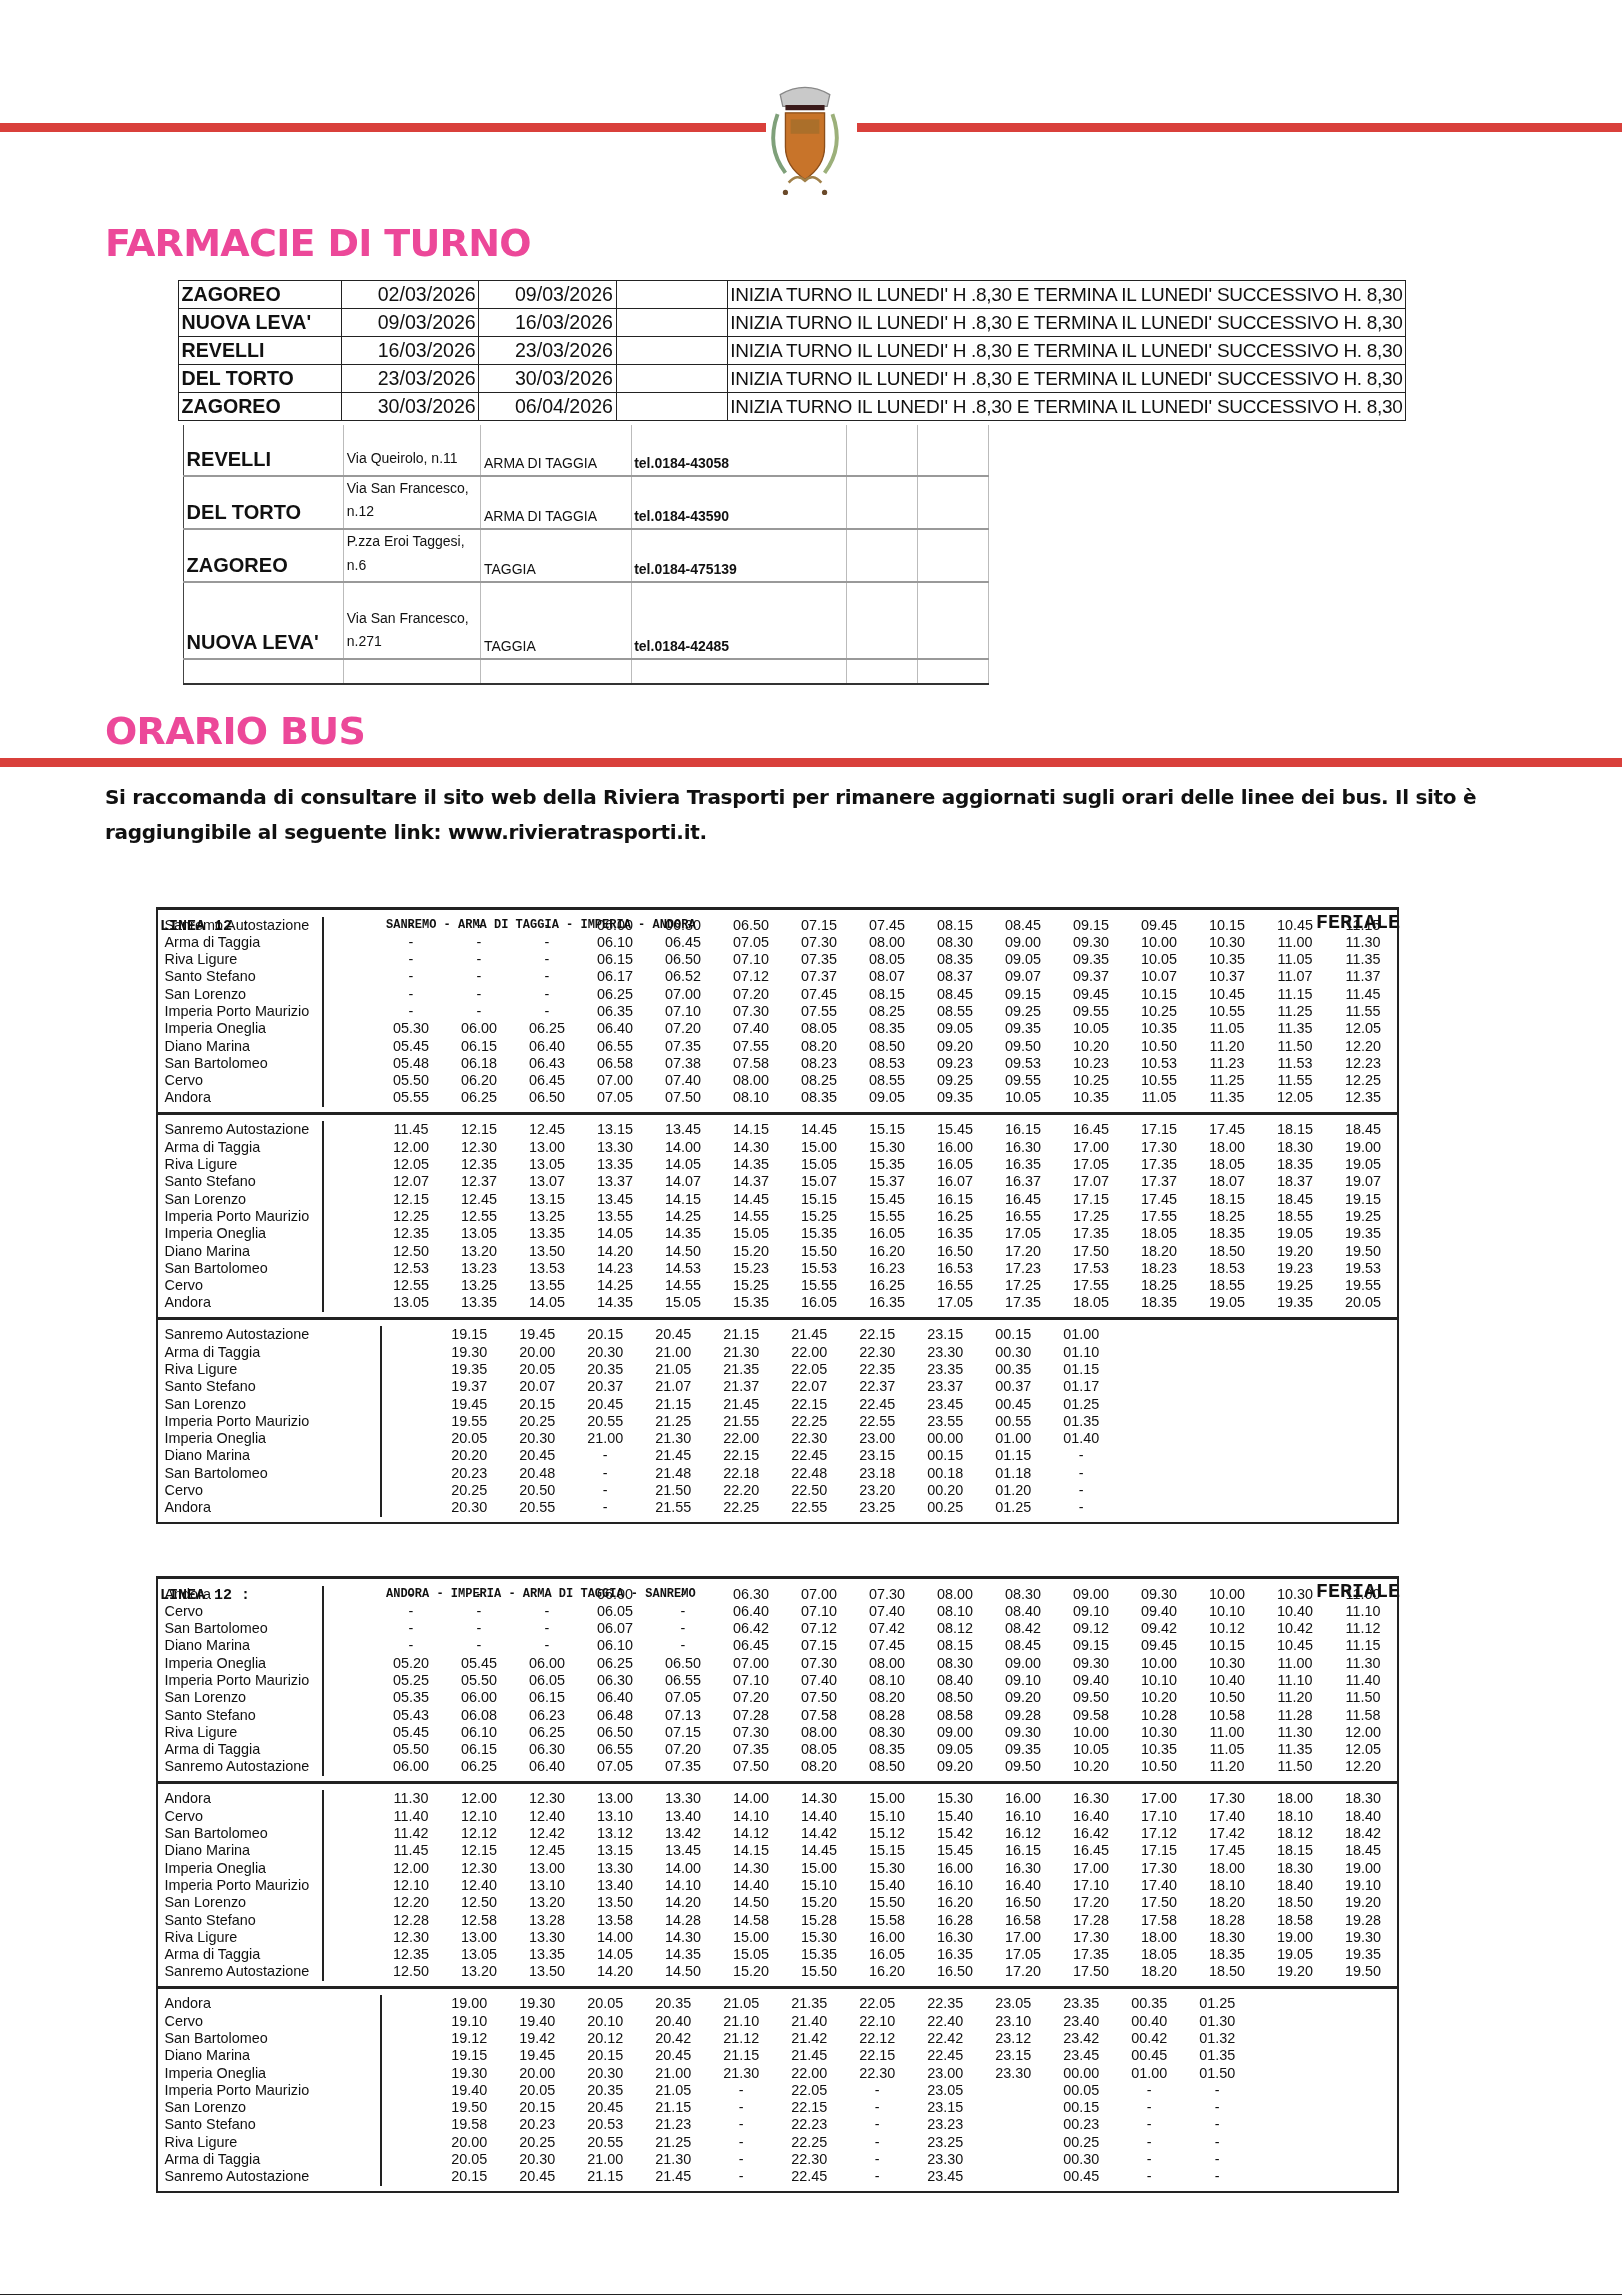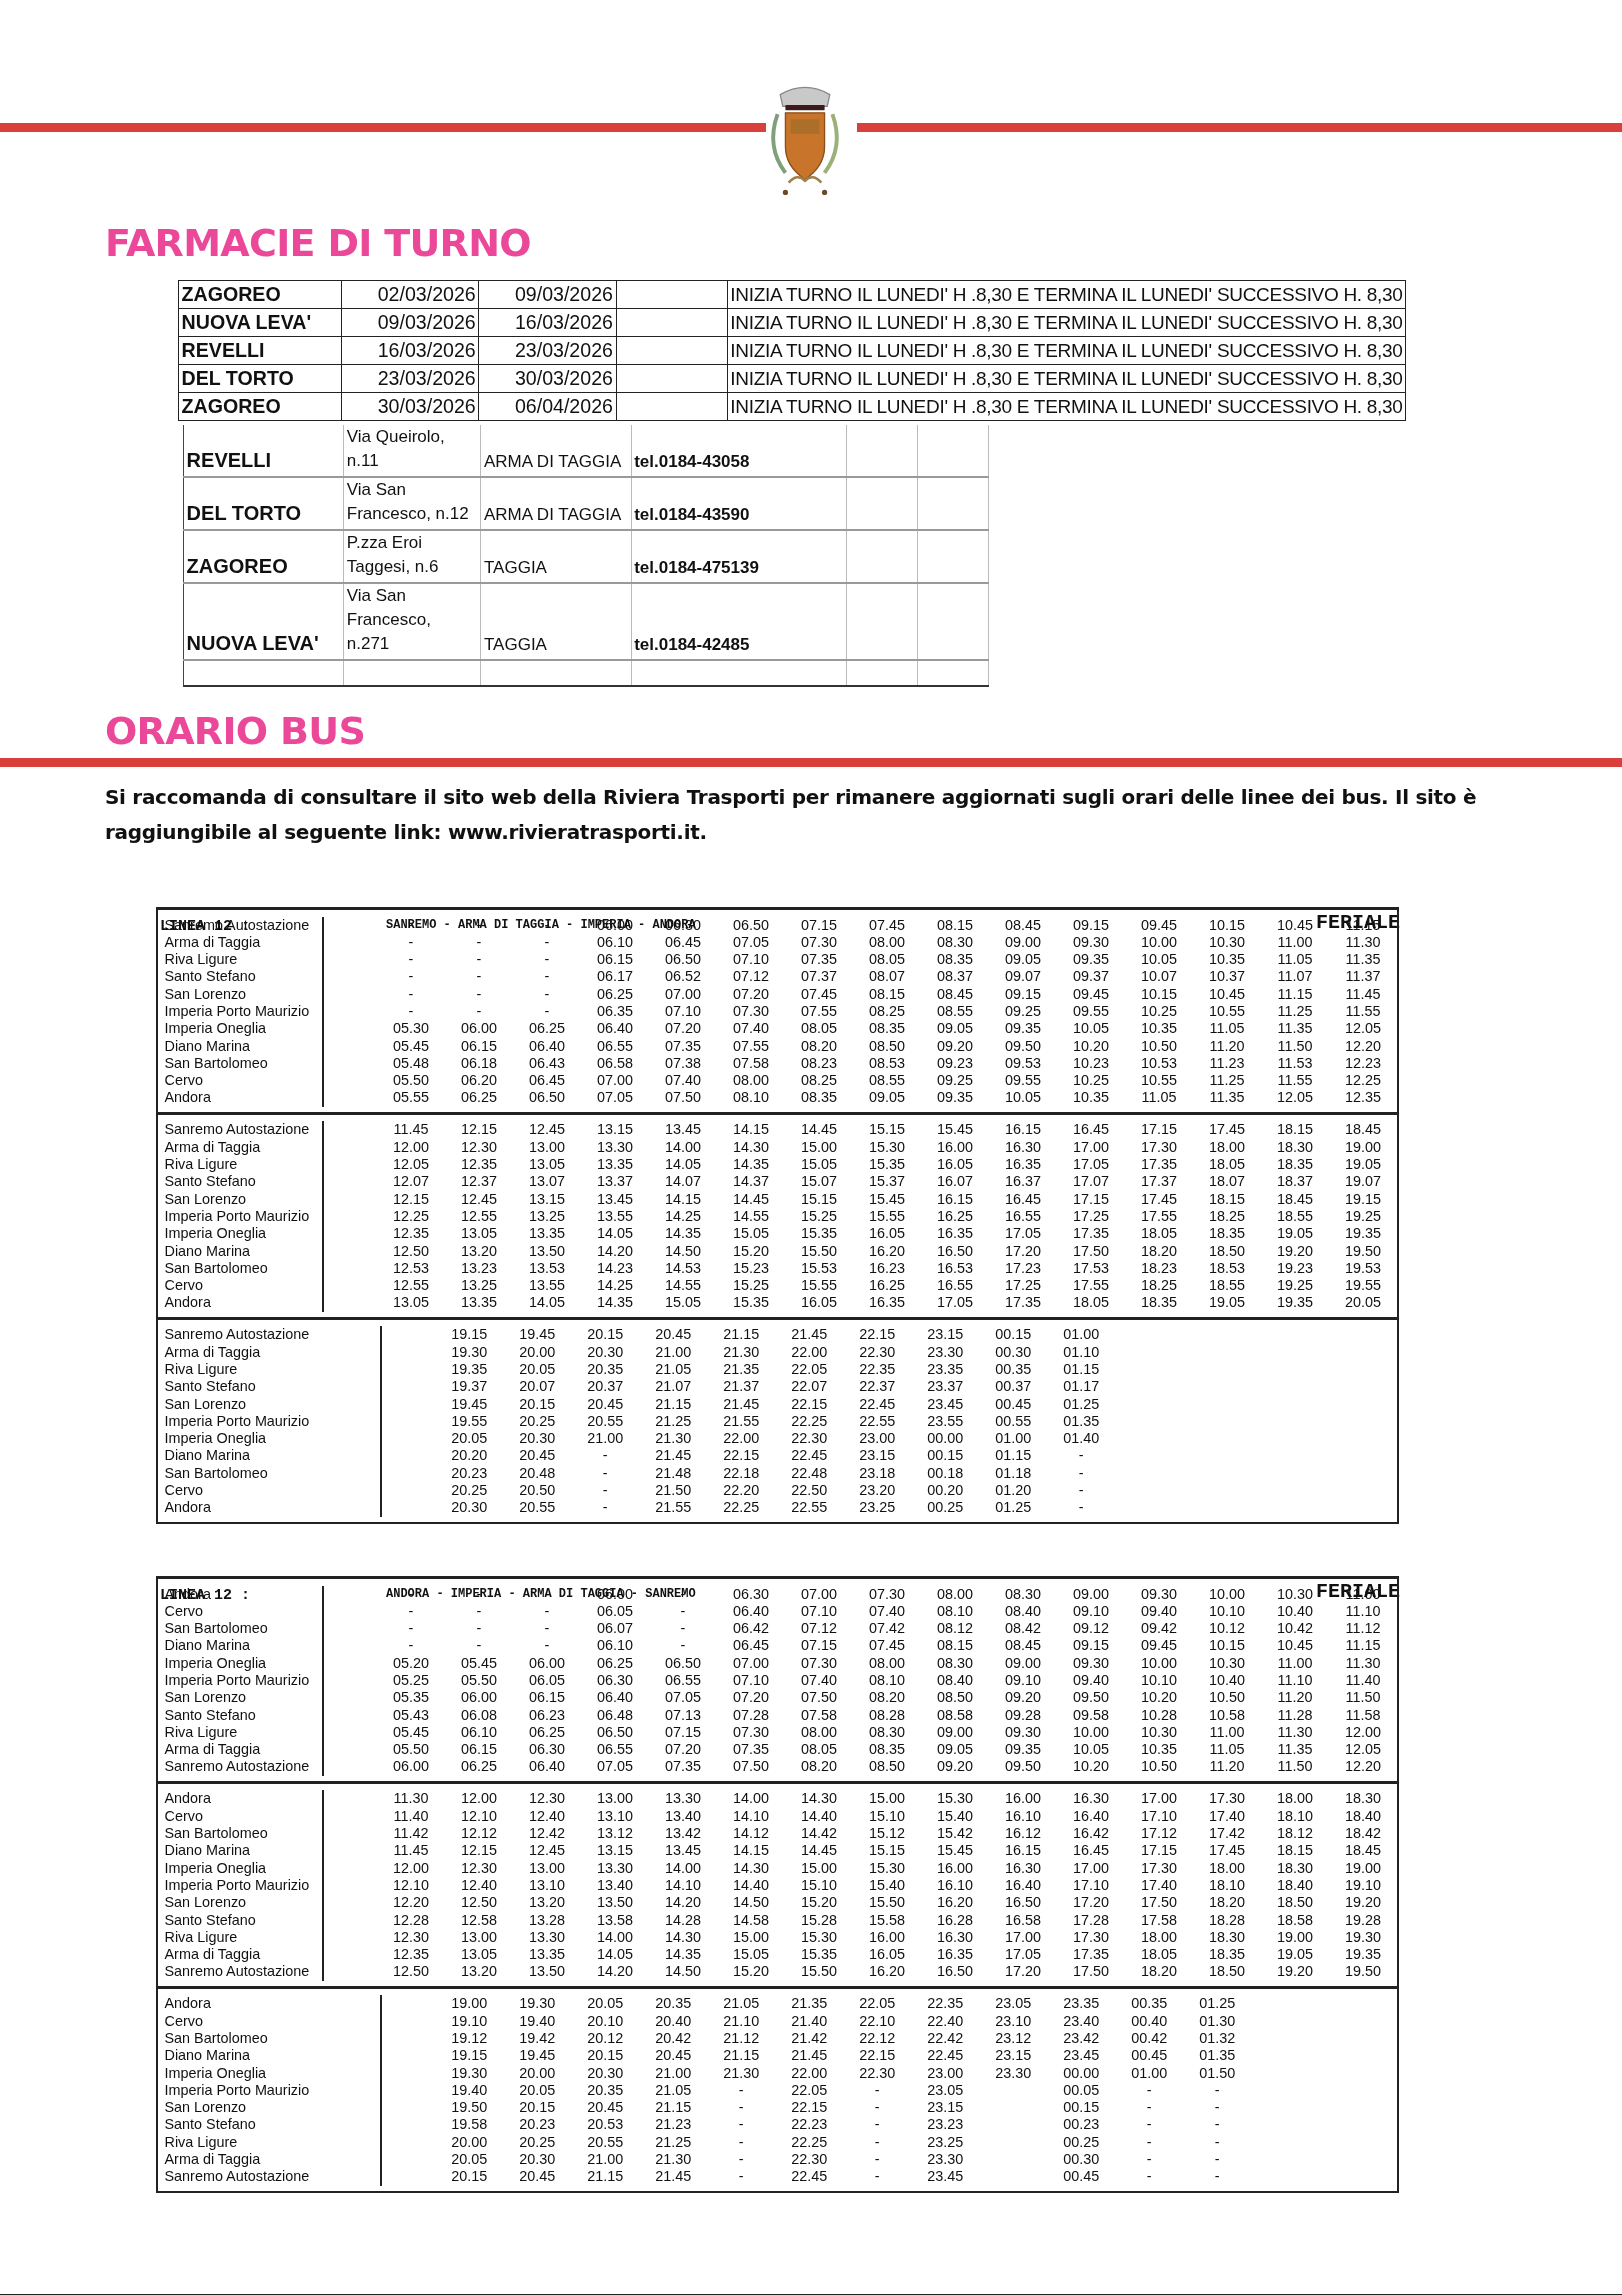--- a/index.html
+++ b/index.html
@@ -16,21 +16,21 @@
   
   .shift-table { position: absolute; left: 178px; top: 280px; border-collapse: collapse; font-family: "Liberation Sans", sans-serif; }
   .shift-table td { border: 1.3px solid #222; height: 27px; padding: 0 2.6px; font-size: 19px; white-space: nowrap; }
   .shift-table td.name { width: 157px; font-weight: bold; font-size: 19.6px; }
   .shift-table td.date { width: 131px; text-align: right; font-size: 19.6px; }
   .shift-table td.empty { width: 105px; }
   .shift-table td.note { width: 537px; font-size: 19px; letter-spacing: -0.3px; text-align: center; }
 
   
   .addr-table { position: absolute; left: 183px; top: 425px; border-collapse: collapse; }
-  .addr-table td { border-bottom: 2px solid #999; border-right: 0.7px solid #bbb; vertical-align: bottom; padding: 0 2.6px 3.9px 2.6px; font-size: 17px; }
+  .addr-table td { border-bottom: 2px solid #999; border-right: 0.7px solid #bbb; vertical-align: bottom; padding: 0 2.6px 3.9px 2.6px; font-size: 14px; }
   .addr-table tr td:first-child { border-left: 1.3px solid #444; }
   .addr-table td.pname { width: 154px; font-weight: bold; font-size: 20px; }
   .addr-table td.paddr { width: 131px; line-height: 23.6px; }
   .addr-table td.pcity { width: 144px; }
   .addr-table td.ptel { width: 209px; font-weight: bold; }
   .addr-table td.pblank { width: 65px; }
   .addr-table tr.r1 td { height: 46px; }
   .addr-table tr.r2 td { height: 43px; }
   .addr-table tr.r3 td { height: 43px; }
   .addr-table tr.r4 td { height: 71px; }

